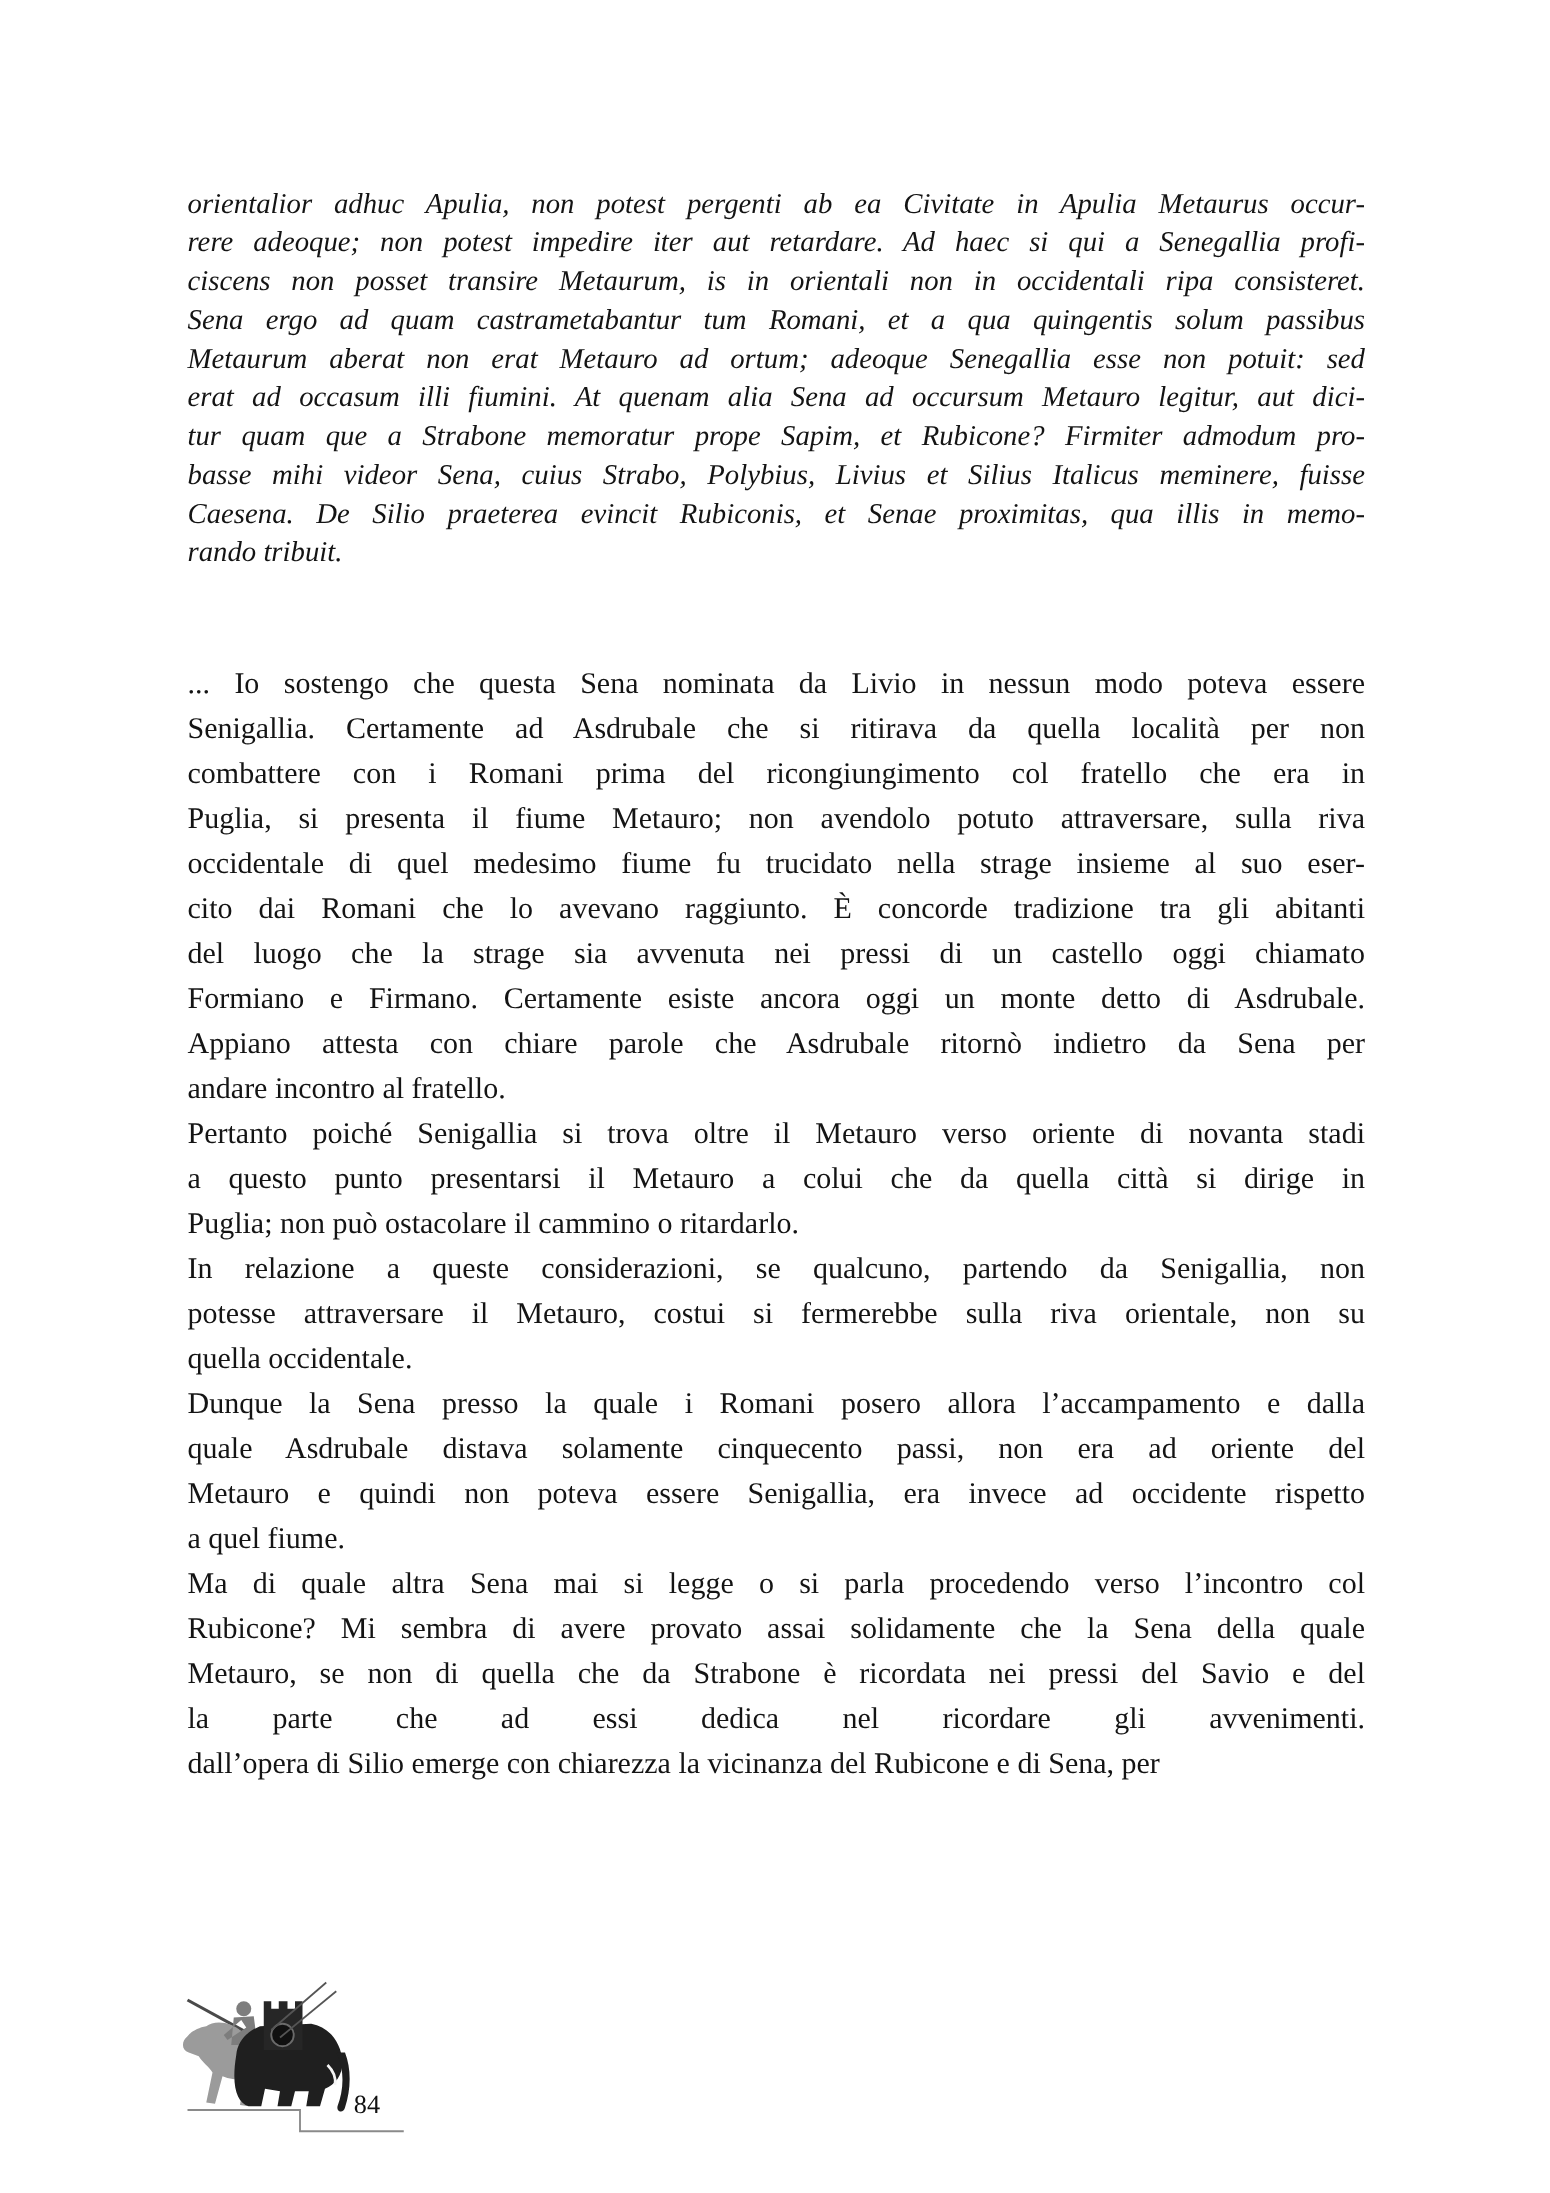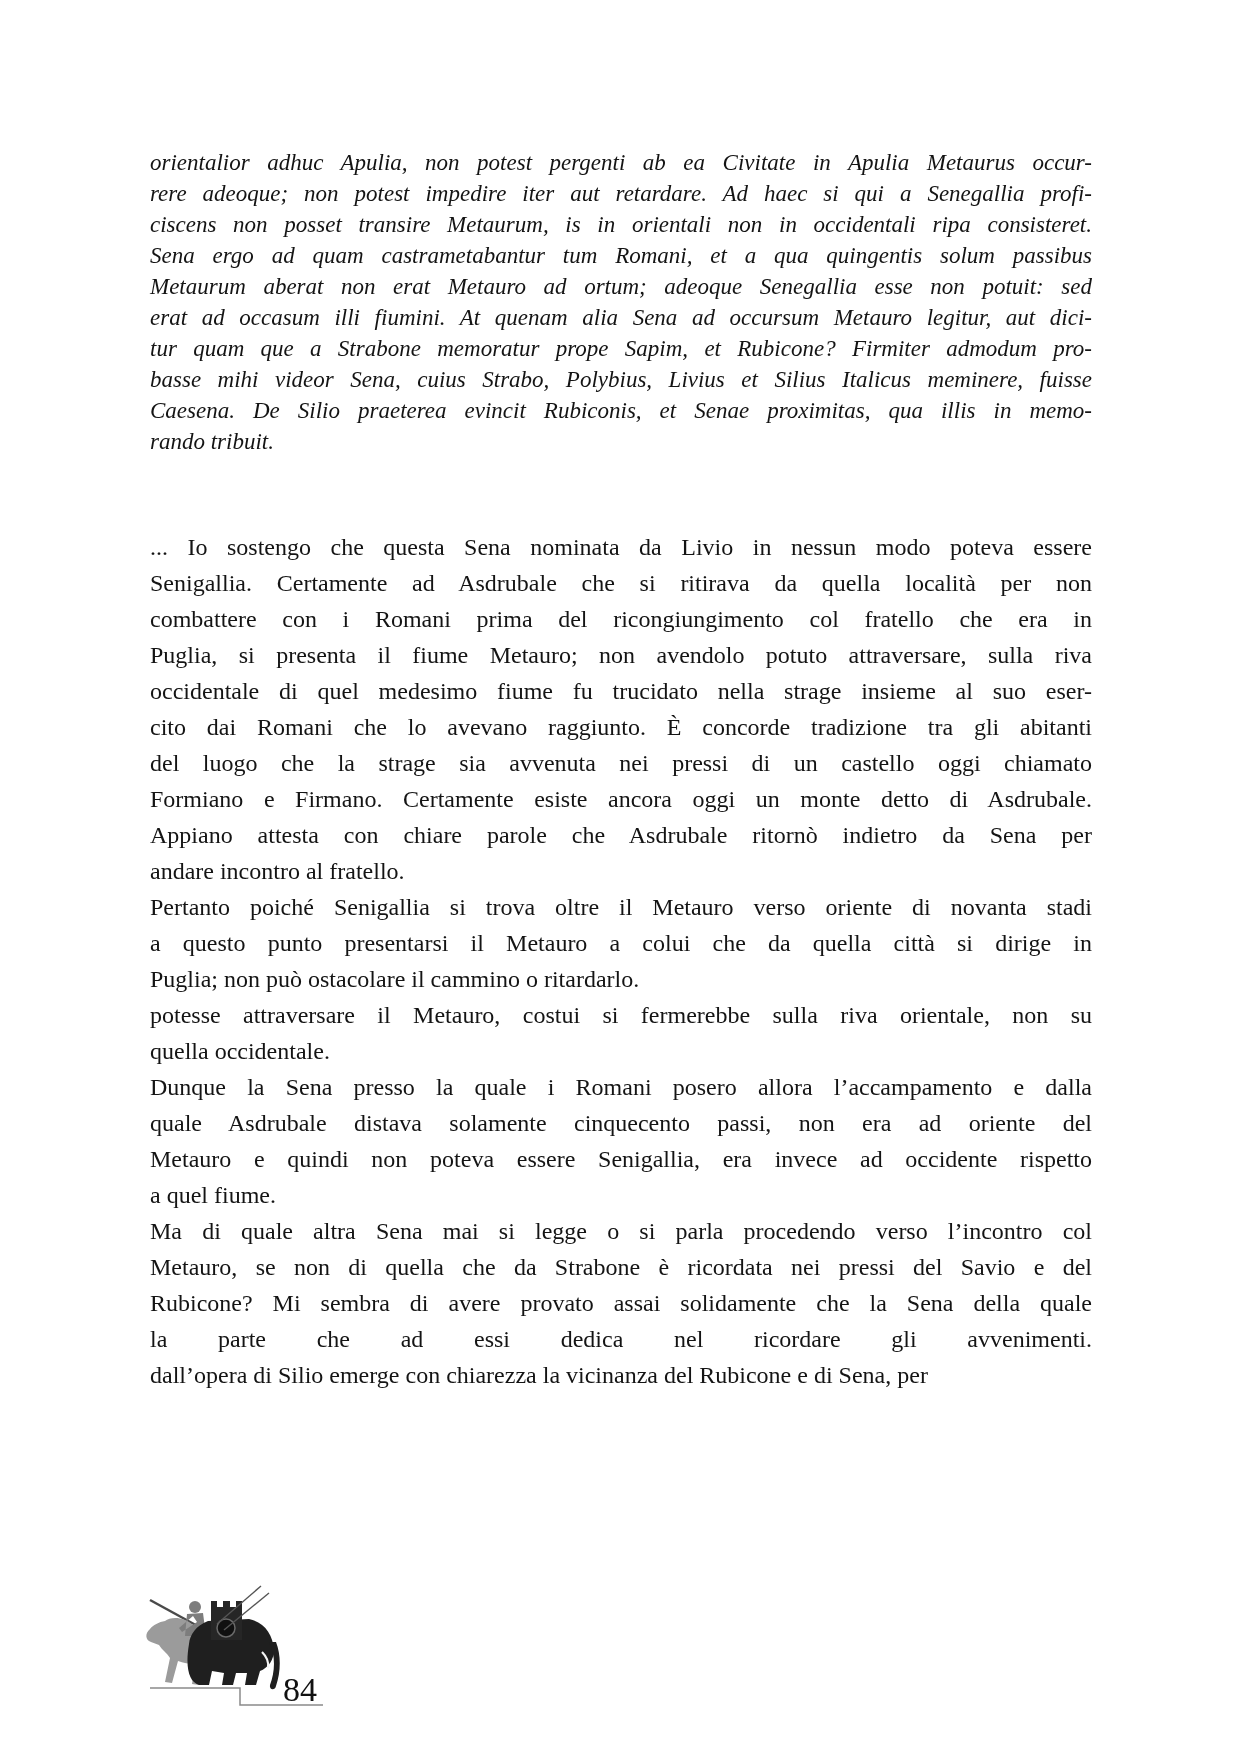--- a/index.html
+++ b/index.html
@@ -25,21 +25,21 @@
   }
   .para .text-line:last-child,
   .latin-quote .text-line:last-child{
     text-align-last:left;
   }
   .ornament{
     position:absolute;left:123px;top:1572px;
   }
   .page-number{
     position:absolute;left:283px;top:1671px;
-    font-size:34px;color:#111;text-align:right;
+    font-size:21px;color:#111;text-align:right;
   }
 </style>
 </head>
 <body>
 
 <div class="latin-quote">
 
 <div class="text-line">orientalior adhuc Apulia, non potest pergenti ab ea Civitate in Apulia Metaurus occur-</div>
     <div class="text-line">rere adeoque; non potest impedire iter aut retardare. Ad haec si qui a Senegallia profi-</div>
     <div class="text-line">ciscens non posset transire Metaurum, is in orientali non in occidentali ripa consisteret.</div>
@@ -67,35 +67,36 @@
       <div class="text-line">andare incontro al fratello.</div>
     </div>
   <div class="para">
 
   <div class="text-line">Pertanto poiché Senigallia si trova oltre il Metauro verso oriente di novanta stadi</div>
       <div class="text-line">a questo punto presentarsi il Metauro a colui che da quella città si dirige in</div>
       <div class="text-line">Puglia; non può ostacolare il cammino o ritardarlo.</div>
     </div>
   <div class="para">
 
+  <div class="text-line">In relazione a queste considerazioni, se qualcuno, partendo da Senigallia, non</div>
       <div class="text-line">potesse attraversare il Metauro, costui si fermerebbe sulla riva orientale, non su</div>
       <div class="text-line">quella occidentale.</div>
     </div>
   <div class="para">
 
   <div class="text-line">Dunque la Sena presso la quale i Romani posero allora l’accampamento e dalla</div>
       <div class="text-line">quale Asdrubale distava solamente cinquecento passi, non era ad oriente del</div>
       <div class="text-line">Metauro e quindi non poteva essere Senigallia, era invece ad occidente rispetto</div>
       <div class="text-line">a quel fiume.</div>
     </div>
   <div class="para">
 
   <div class="text-line">Ma di quale altra Sena mai si legge o si parla procedendo verso l’incontro col</div>
+      <div class="text-line">Rubicone? Mi sembra di avere provato assai solidamente che la Sena della quale</div>
       <div class="text-line">Metauro, se non di quella che da Strabone è ricordata nei pressi del Savio e del</div>
-      <div class="text-line">Rubicone? Mi sembra di avere provato assai solidamente che la Sena della quale</div>
       <div class="text-line">la parte che ad essi dedica nel ricordare gli avvenimenti.</div>
       <div class="text-line">dall’opera di Silio emerge con chiarezza la vicinanza del Rubicone e di Sena, per</div>
     </div>
 </div>
 
 <svg class="ornament" width="210" height="140" viewBox="0 0 210 140" aria-hidden="true">
 
   <line x1="27" y1="28" x2="122" y2="80" stroke="#4a4a4a" stroke-width="2.5"></line>
 
   <path fill="#9b9b9b" d="M27,57 C22,61 22,68 28,70 L36,73 C39,78 44,81 47,86 L42,110 L49,111 L55,89

